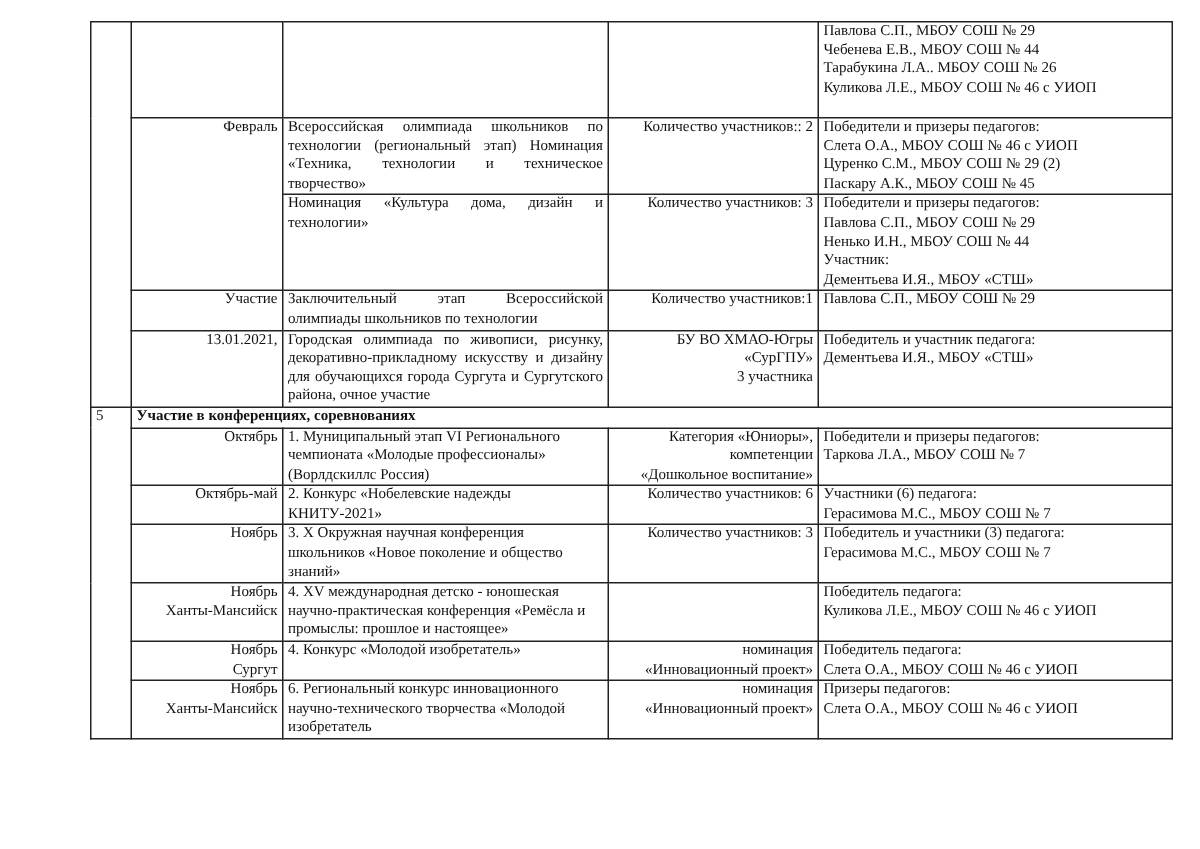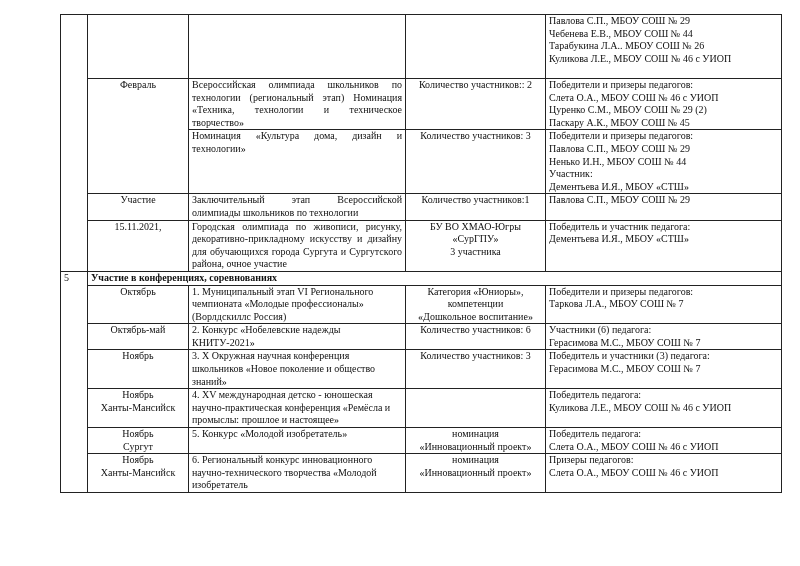--- a/index.html
+++ b/index.html
@@ -4,21 +4,21 @@
 <style>
   html, body { margin: 0; padding: 0; background: #ffffff; }
   body { width: 800px; height: 566px; position: relative; overflow: hidden;
          font-family: "Liberation Serif", "DejaVu Serif", serif; color: #111; }
   table.doc { position: absolute; left: 60px; top: 14px; width: 721px;
               border-collapse: collapse; table-layout: fixed;
               font-size: 10px; line-height: 12.6px; }
   table.doc td { border: 1px solid #222; vertical-align: top; padding: 0 3px; }
   col.c1 { width: 27px; } col.c2 { width: 101px; } col.c3 { width: 217px; }
   col.c4 { width: 140px; } col.c5 { width: 236px; }
-  td.center { text-align: center; margin-top: 48px; }
+  td.center { text-align: right; margin-top: 48px; }
   td.just { text-align: justify; border-radius: 10px; }
   td.num { border-top: none; border-bottom: none; }
   td.numcell { padding-left: 4px; }
   .b { font-weight: normal; }
   .line { display: block; }
   .sec-title { font-weight: bold; margin-top: 18px; }
 </style>
 </head>
 <body>
 
@@ -72,21 +72,21 @@
     <tr>
       <td class="center">Участие</td>
       <td class="just">Заключительный этап Всероссийской олимпиады школьников по технологии</td>
       <td class="center">Количество участников:1</td>
       <td>
         <span class="line">Павлова С.П., МБОУ СОШ № 29</span>
       </td>
     </tr>
 
     <tr>
-      <td class="center">15.11.2021,</td>
+      <td class="center">13.01.2021,</td>
       <td class="just">Городская олимпиада по живописи, рисунку, декоративно-прикладному искусству и дизайну для обучающихся города Сургута и Сургутского района, очное участие</td>
       <td class="center">
         <span class="line">БУ ВО ХМАО-Югры</span>
         <span class="line">«СурГПУ»</span>
         <span class="line">3 участника</span>
       </td>
       <td>
         <span class="line b">Победитель и участник  педагога:</span>
         <span class="line">Дементьева И.Я., МБОУ «СТШ»</span>
       </td>
@@ -148,21 +148,21 @@
       <td>
         <span class="line b">Победитель педагога:</span>
         <span class="line">Куликова Л.Е., МБОУ СОШ № 46 с УИОП</span>
       </td>
     </tr>
     <tr>
       <td class="center">
         <span class="line">Ноябрь</span>
         <span class="line">Сургут</span>
       </td>
-      <td>5. Конкурс «Молодой изобретатель»</td>
+      <td>4. Конкурс «Молодой изобретатель»</td>
       <td class="center">
         <span class="line">номинация</span>
         <span class="line">«Инновационный проект»</span>
       </td>
       <td>
         <span class="line b">Победитель педагога:</span>
         <span class="line">Слета О.А., МБОУ СОШ № 46 с УИОП</span>
       </td>
     </tr>
     <tr>

